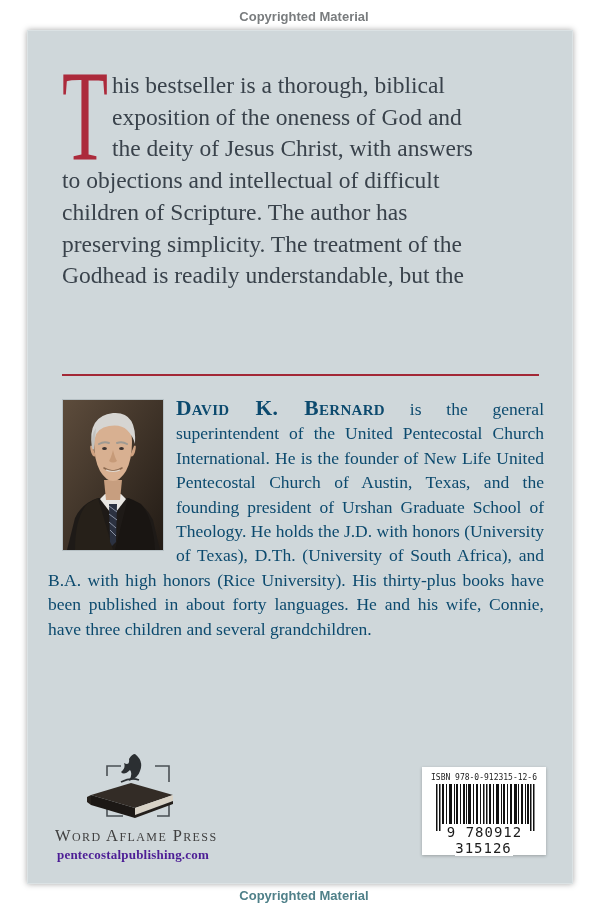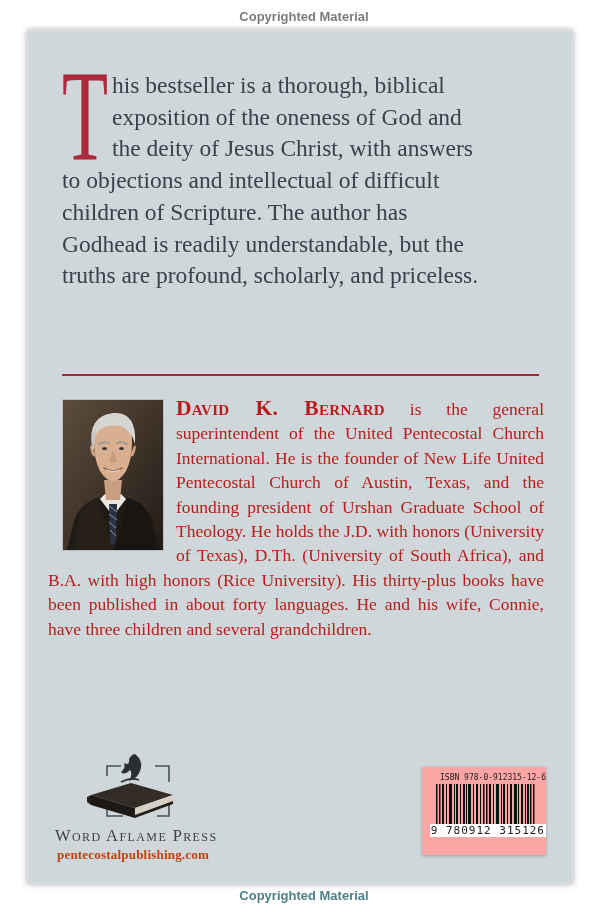--- a/index.html
+++ b/index.html
@@ -30,64 +30,64 @@
     float:left;width:50px;height:90px;
     font-size:130px;line-height:90px;color:#ac2a3b;
     transform:scaleX(.58);transform-origin:left top;
   }
 
   .rule{position:absolute;left:35px;top:344px;width:477px;height:2px;background:#a32836;}
 
   
   .bio{
     position:absolute;left:21px;top:366px;width:496px;
-    font-size:17.5px;line-height:24.4px;color:#b91c1c;text-align:justify;
+    font-size:17.5px;line-height:24.4px;color:#0c4a6e;text-align:justify;
   }
   .photo{
     float:left;width:100px;height:150px;margin:3px 12px 14px 14px;
     border:1px solid #b6c0c4;background:#3a3029;display:block;
   }
   .bio-name{font-weight:bold;font-variant:small-caps;font-size:21.5px;letter-spacing:.3px;}
 
   
   .logo{position:absolute;left:28px;top:722px;width:156px;text-align:center;color:#26292b;}
   .logo svg{display:block;margin:0 auto;}
   .logo-name{
     font-variant:small-caps;font-size:16.5px;letter-spacing:1.4px;
     color:#404040;white-space:nowrap;margin-top:0;
   }
-  .logo-site{font-weight:bold;font-size:13px;letter-spacing:.2px;margin-top:1px;color:#c2410c;}
+  .logo-site{font-weight:bold;font-size:13px;letter-spacing:.2px;margin-top:1px;color:#4c1d95;}
 
   
   .barcode{
-    position:absolute;left:395px;top:737px;width:124px;height:88px;background:#fca5a5;
-    box-shadow:0 1px 3px rgba(0,0,0,.25);text-align:right;
+    position:absolute;left:395px;top:737px;width:124px;height:88px;background:#ffffff;
+    box-shadow:0 1px 3px rgba(0,0,0,.25);text-align:center;
     font-family:"DejaVu Sans Mono", monospace;color:#1b1b1b;
   }
   .barcode .isbn{font-size:8px;margin-top:6px;letter-spacing:0;}
   .barcode svg{display:block;margin:2px auto 0 auto;}
-  .barcode .ean{font-size:11px;letter-spacing:1px;margin-top:-8px;position:relative;}
+  .barcode .ean{font-size:14px;letter-spacing:1px;margin-top:-8px;position:relative;}
   .barcode .ean span{background:#fff;padding:0 1px;}
 </style>
 </head>
 <body>
 
 <div class="copyright top">Copyrighted Material</div>
 
 <div class="panel">
 
   <div class="blurb">
     <span class="dropcap">T</span>
     <div class="line">his bestseller is a thorough, biblical</div>
     <div class="line">exposition of the oneness of God and</div>
     <div class="line">the deity of Jesus Christ, with answers</div>
     <div class="line">to objections and intellectual of difficult</div>
     <div class="line">children of Scripture. The author has</div>
+    <div class="line">preserving simplicity. The treatment of the</div>
     <div class="line">Godhead is readily understandable, but the</div>
-    <div class="line">truths are profound, scholarly, and priceless.</div>
   </div>
 
   <div class="rule"></div>
 
   <div class="bio">
     <svg class="photo" viewBox="0 0 100 150" xmlns="http://www.w3.org/2000/svg" aria-hidden="true">
       <defs>
         <linearGradient id="pbg" x1="0" y1="0" x2="1" y2="1">
           <stop offset="0" stop-color="#5d4c3c"></stop>
           <stop offset="1" stop-color="#221b15"></stop>

